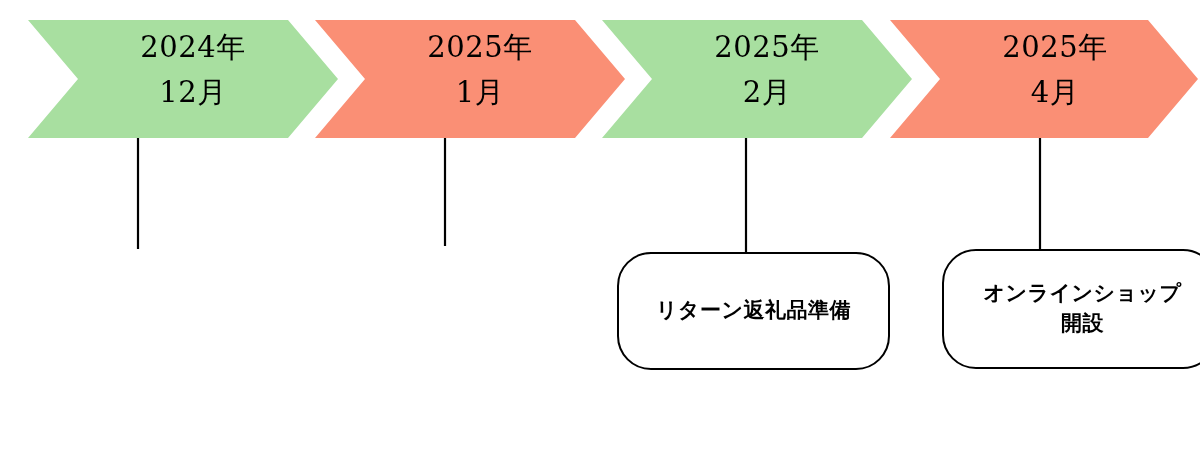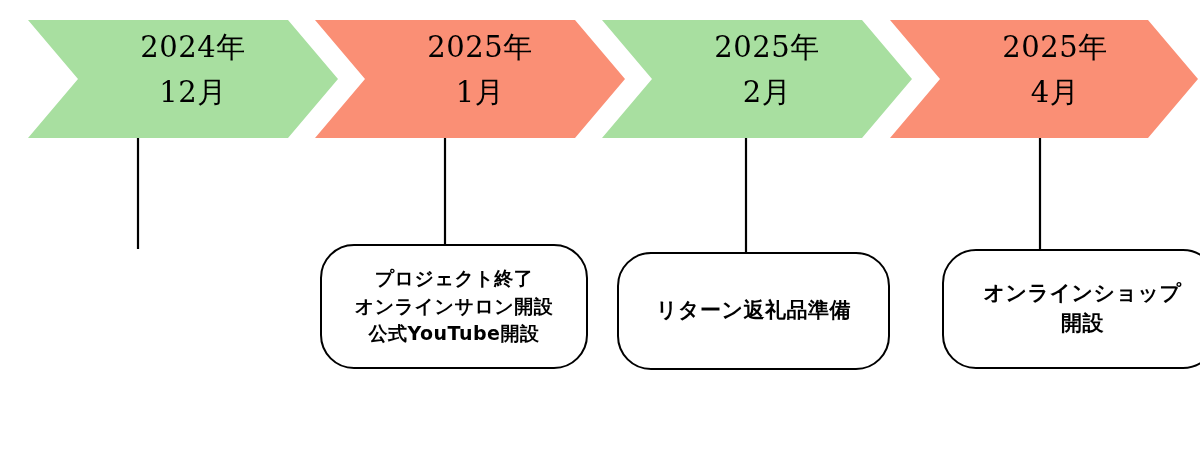--- a/index.html
+++ b/index.html
@@ -97,25 +97,20 @@
   <div class="chev-label" style="left:78px; top:25px; width:230px;">2024年
 12月</div>
   <div class="chev-label" style="left:365px; top:25px; width:230px;">2025年
 1月</div>
   <div class="chev-label" style="left:652px; top:25px; width:230px;">2025年
 2月</div>
   <div class="chev-label" style="left:940px; top:25px; width:230px;">2025年
 4月</div>
 
 
-  <div class="node-box box-2" style="left:320px; top:244px; width:268px; height:125px;">
-    <div class="node-text">プロジェクト終了
-オンラインサロン開設
-公式YouTube開設</div>
-  </div>
 
   <div class="node-box box-3" style="left:617px; top:252px; width:273px; height:118px;">
     <div class="node-text">リターン返礼品準備</div>
   </div>
 
   <div class="node-box box-4" style="left:942px; top:249px; width:275px; height:120px;padding-left:6px;">
     <div class="node-text">オンラインショップ
 開設</div>
   </div>
 

